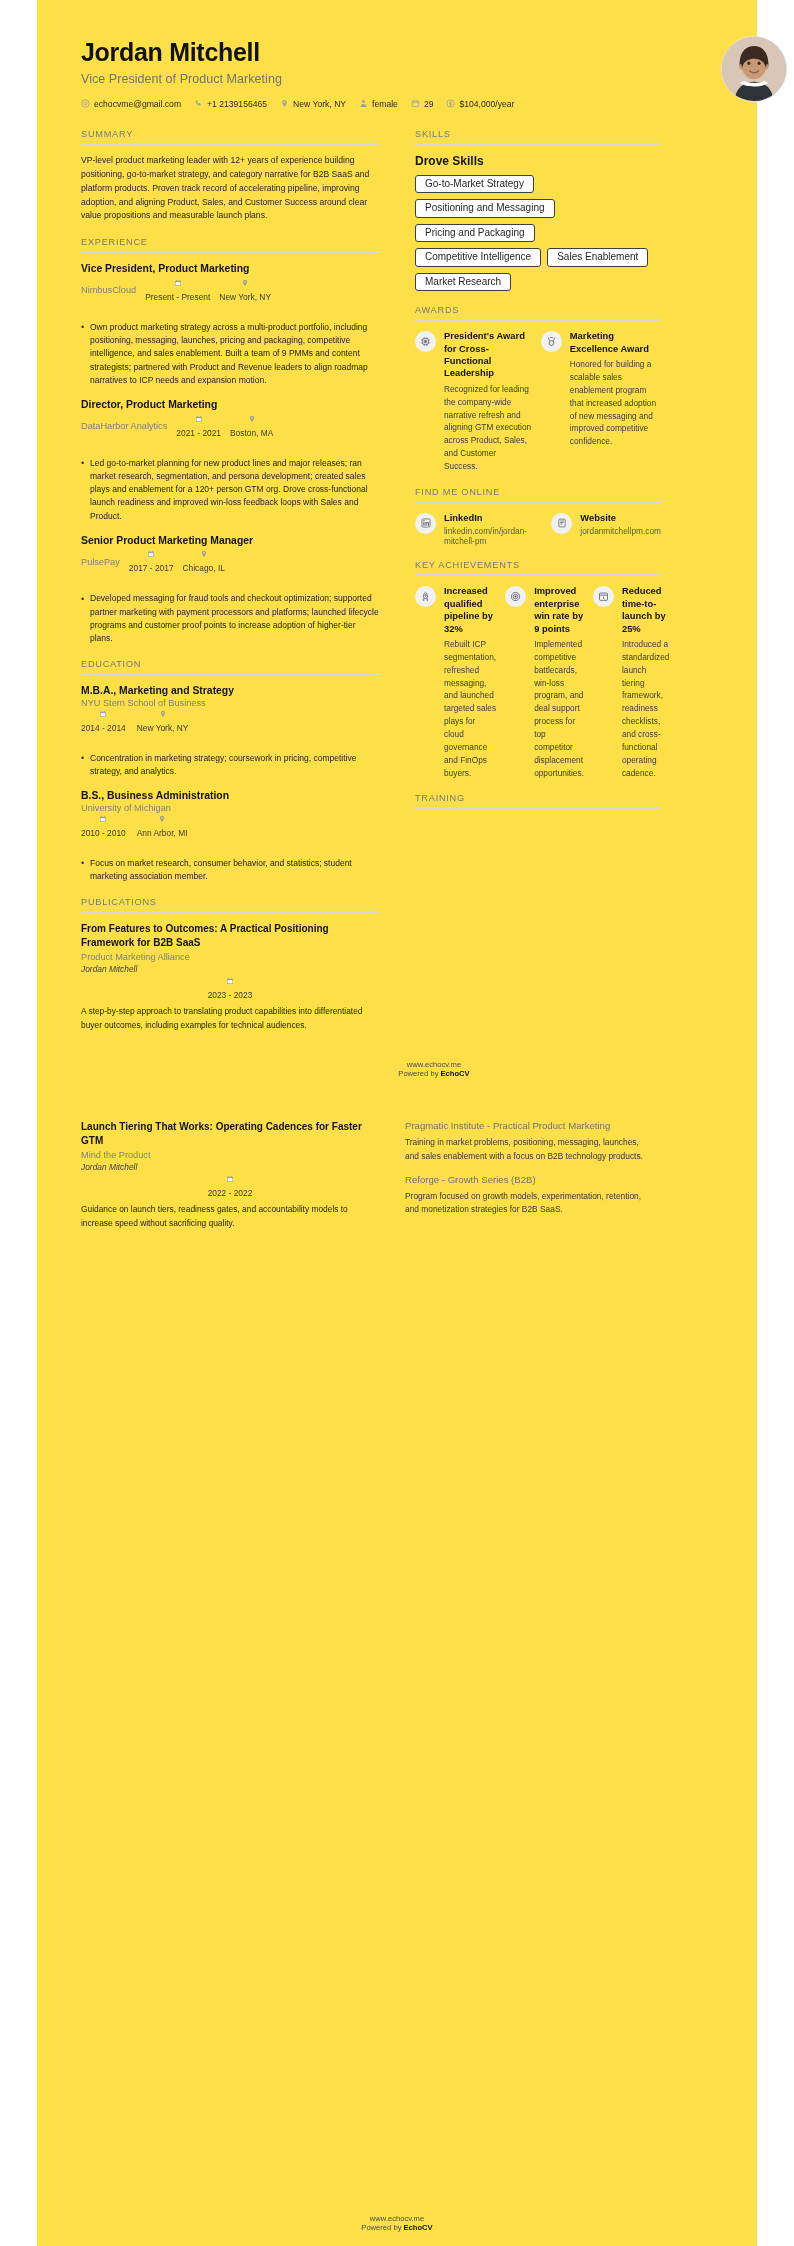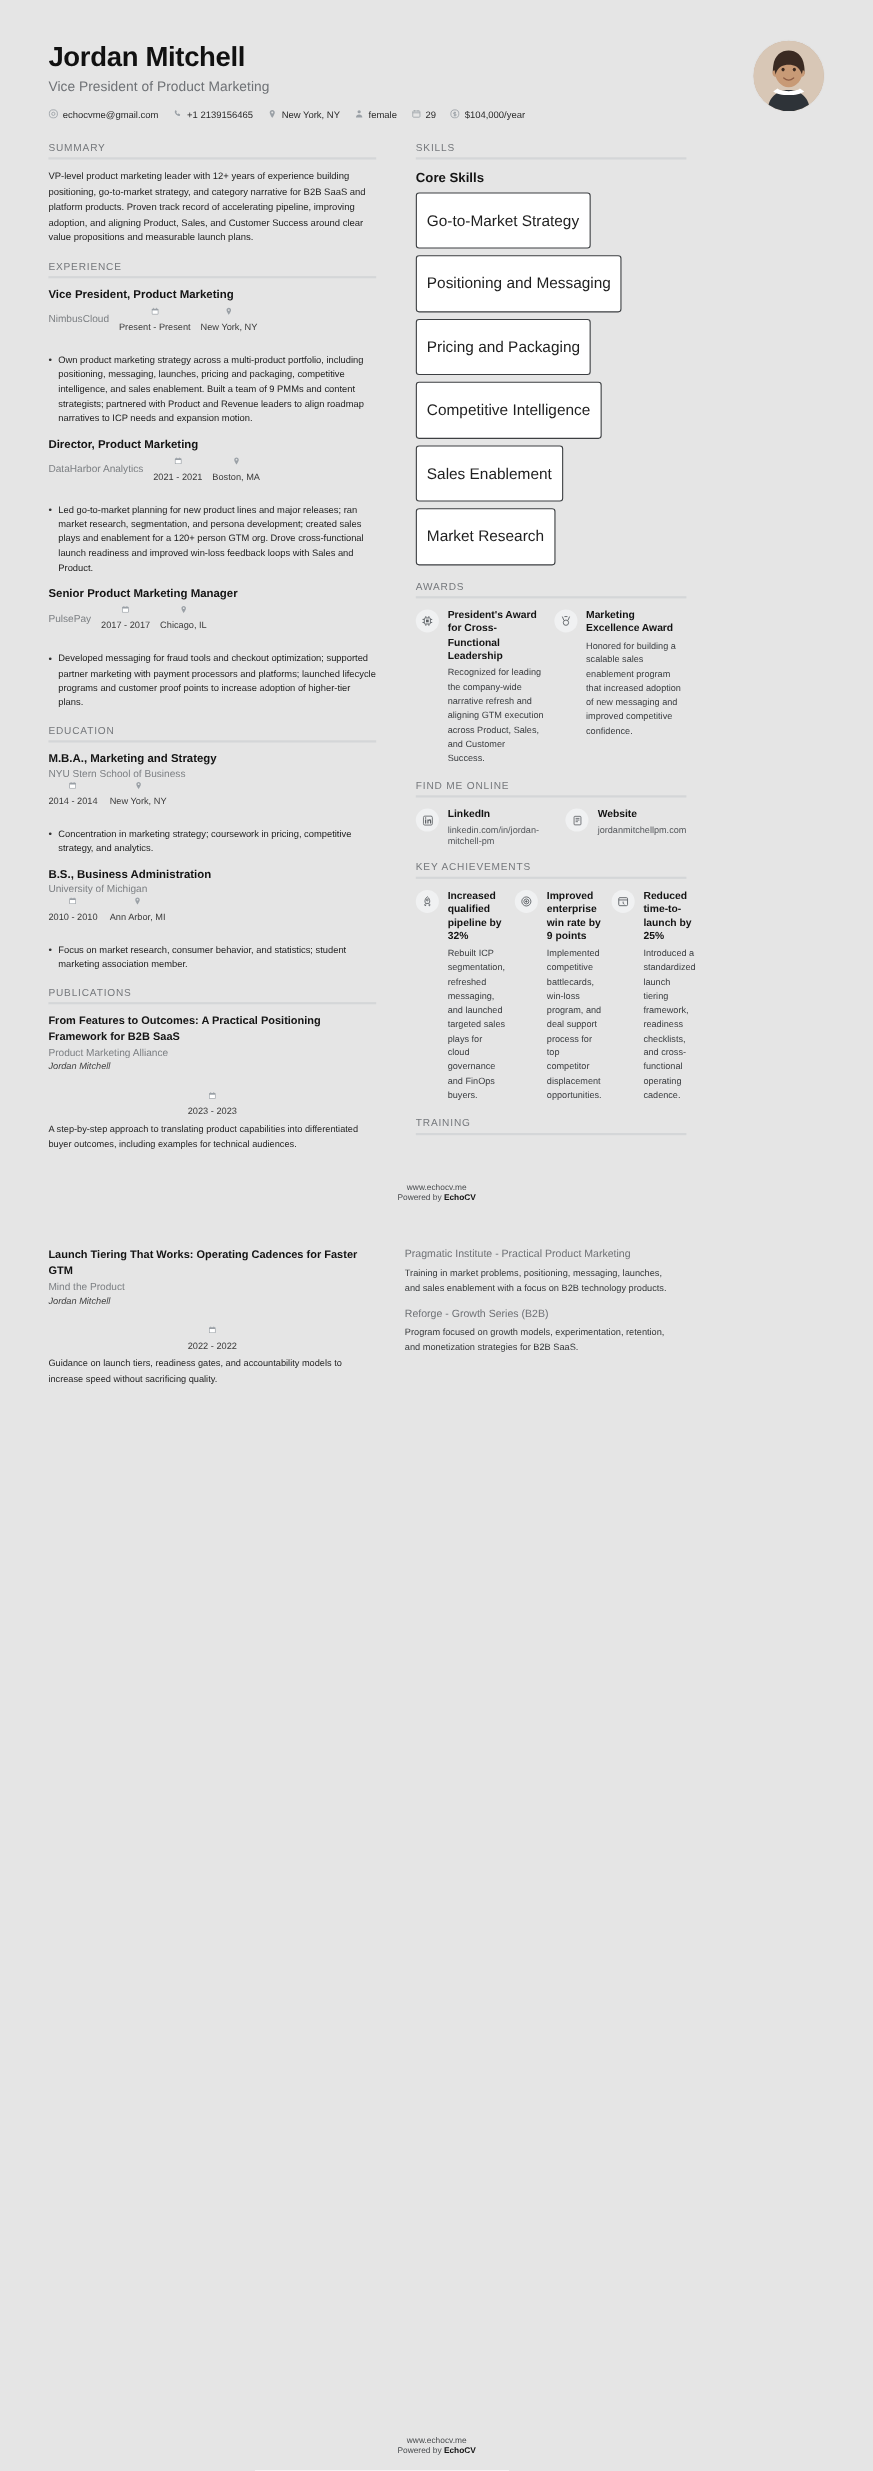--- a/index.html
+++ b/index.html
@@ -2,24 +2,24 @@
 <html><head>
 <meta charset="utf-8">
 <style>
   * { box-sizing: border-box; margin: 0; padding: 0; }
   html, body {
     background: #ffffff;
     font-family: "Liberation Sans", sans-serif;
     color: #1a1a1a;
   }
   .page {
-    width: 794px;
+    width: 720px;
     min-height: 2246px;
     margin: 0 auto;
-    background: #e5e5e5;
+    background: #fde047;
     position: relative;
   }
   
   .sheet {
     position: relative;
     width: 794px;
     padding: 34px 44px 0 44px;
   }
   
   .header {
@@ -149,36 +149,36 @@
 
   
   .pub-title {
     font-size: 10px;
     font-weight: bold;
     color: #131313;
     line-height: 1.35;
   }
   .pub-org { font-size: 9.2px; color: #7d8084; margin-top: 3px; }
   .pub-author { font-size: 8.4px; color: #3f3f3f; font-style: italic; margin-top: 2px; }
-  .pub-date { margin-top: 18px; }
+  .pub-date { margin-top: 3px; }
   .pub-desc { font-size: 8.4px; line-height: 1.6; color: #242424; margin-top: 5px; }
 
   
   .skills-heading {
     font-size: 12px;
     font-weight: bold;
     color: #141414;
     margin-bottom: 7px;
   }
   .chips { display: flex; flex-wrap: wrap; gap: 6px; }
   .chip {
     border: 1px solid #3c3f42;
     border-radius: 3px;
-    padding: 16px 9px;
-    font-size: 14px;
+    padding: 2px 9px;
+    font-size: 10px;
     color: #1f1f1f;
     background: #fff;
     line-height: 1.25;
   }
 
   
   .ilist { display: flex; flex-direction: row; gap: 9px; }
   .irow { display: flex; gap: 8px; align-items: flex-start; }
   .ibadge {
     width: 21px; height: 21px;
@@ -486,21 +486,21 @@
           </div>
         </div>
 
       </div>
 
       <div class="col-right">
 
         <div class="section">
           <div class="section-title">SKILLS</div>
           <div class="section-rule"></div>
-          <div class="skills-heading">Core Skills</div>
+          <div class="skills-heading">Drove Skills</div>
           <div class="chips">
             <span class="chip">Go-to-Market Strategy</span>
             <span class="chip">Positioning and Messaging</span>
             <span class="chip">Pricing and Packaging</span>
             <span class="chip">Competitive Intelligence</span>
             <span class="chip">Sales Enablement</span>
             <span class="chip">Market Research</span>
           </div>
         </div>
 

